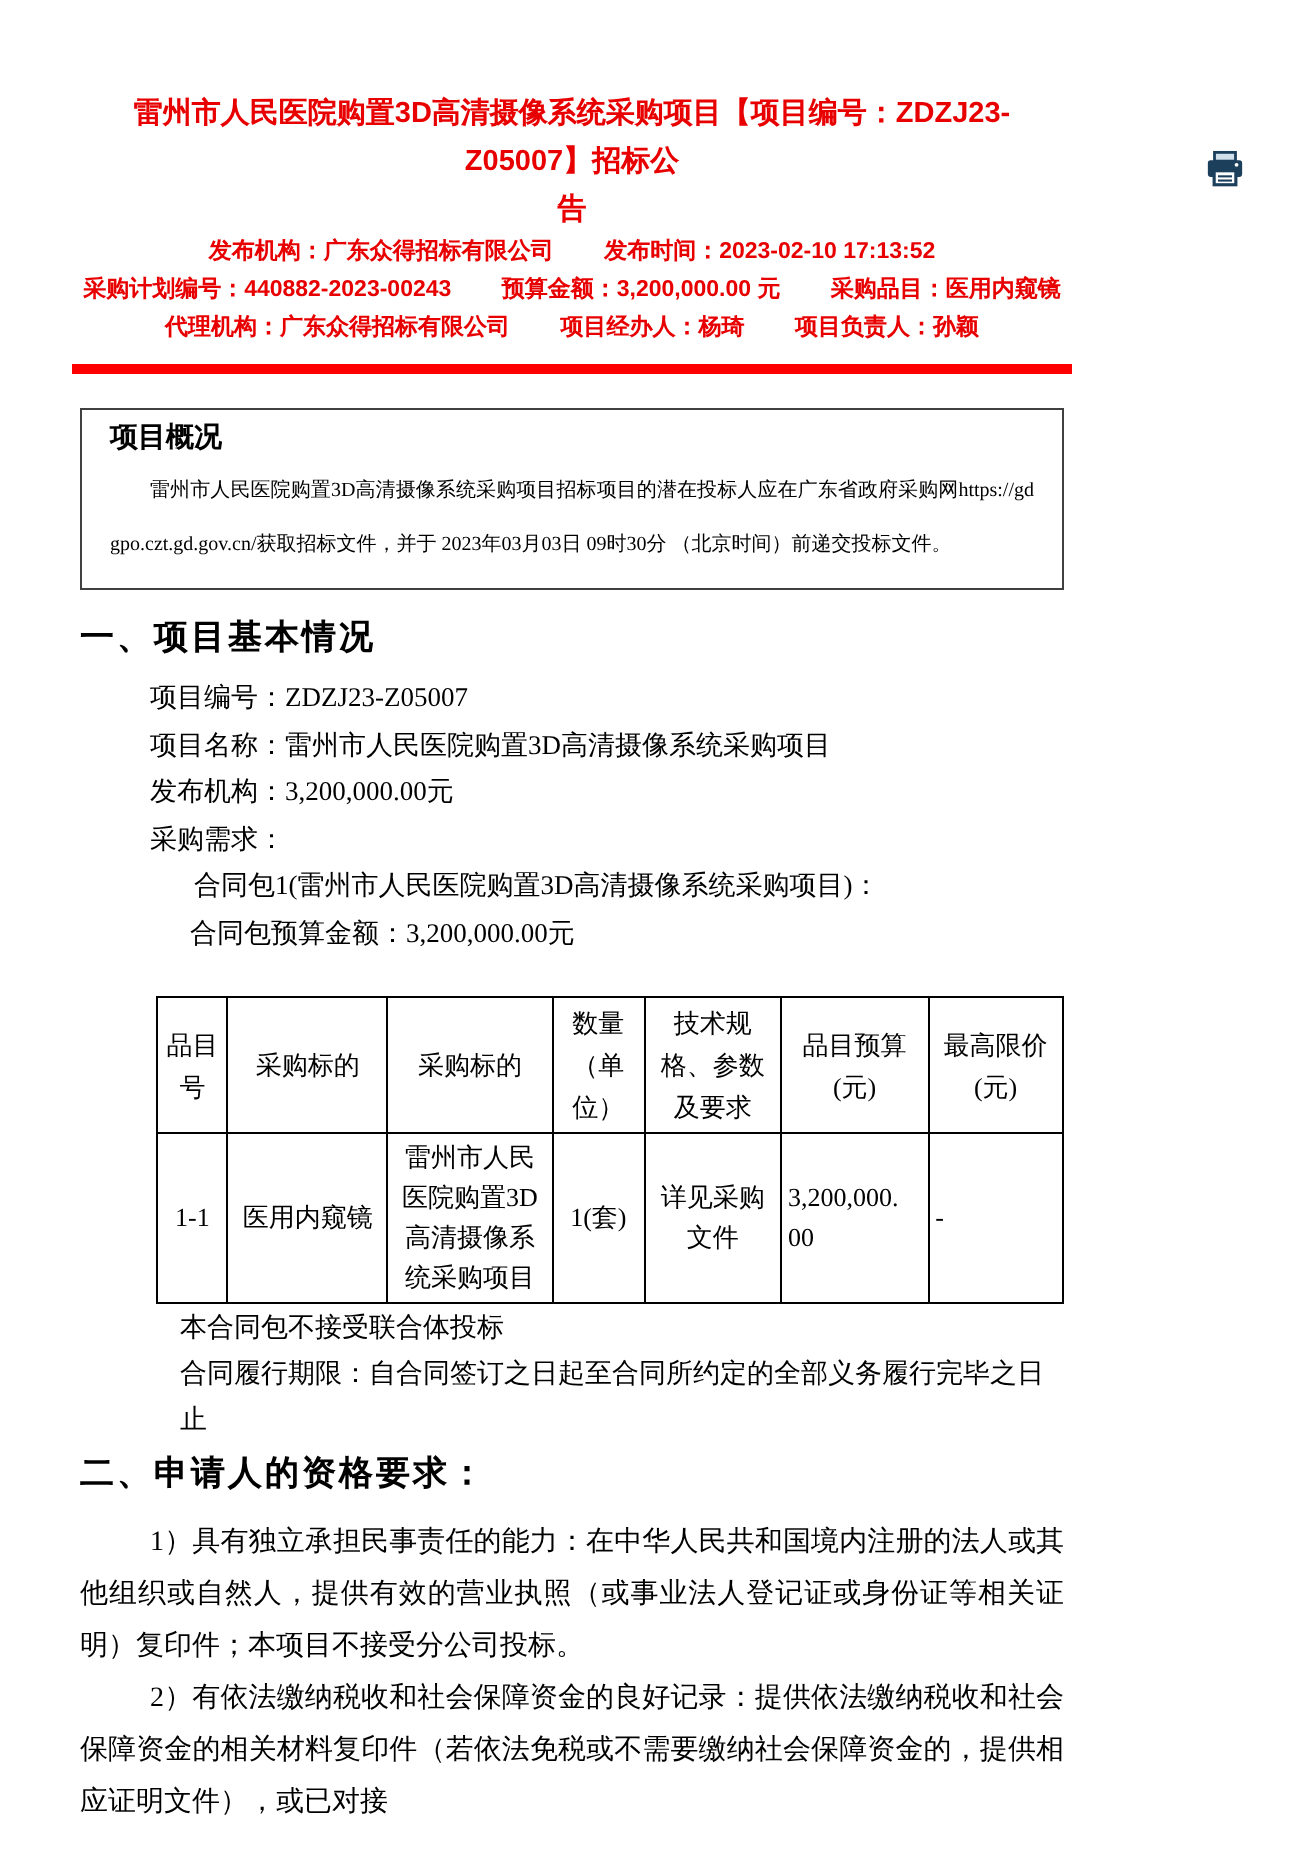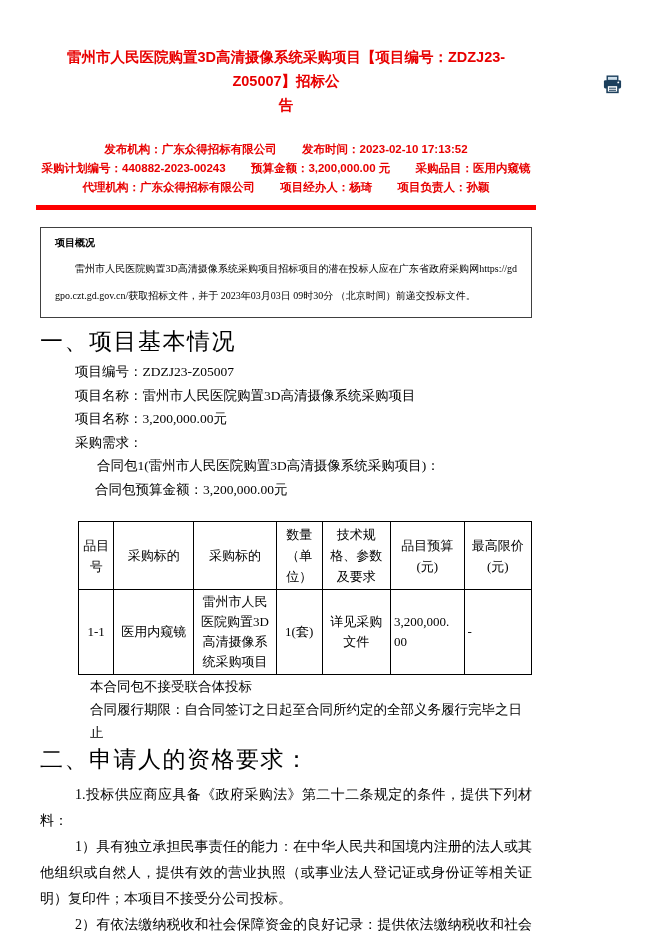--- a/index.html
+++ b/index.html
@@ -10,35 +10,35 @@
   .page{position:relative;width:571px;height:931px;padding:45px 39px 0 40px;box-sizing:border-box;}
   
   .title{
     margin:0;text-align:center;color:#e80000;
     font-family:"Liberation Sans","DejaVu Sans",sans-serif;
     font-size:14.5px;font-weight:700;line-height:24px;
   }
   .print-btn{position:absolute;top:74px;left:602px;width:21px;height:21px;cursor:pointer;}
   .print-btn svg{display:block;}
   
-  .meta{margin-top:23px;font-family:"Liberation Sans","DejaVu Sans",sans-serif;
+  .meta{margin-top:0;font-family:"Liberation Sans","DejaVu Sans",sans-serif;
         font-size:11.5px;font-weight:700;color:#e80000;}
   .meta-row{text-align:center;line-height:19px;white-space:nowrap;}
   .pair{display:inline-block;}
   .pair + .pair{margin-left:22px;}
   .m-label,.m-value{color:#e80000;}
   
   .divider{margin:8px -4px 0 -4px;height:5px;background:#fe0000;}
   
   .overview-box{margin-top:17px;border:1.5px solid #404040;padding:7px 14px 8px 14px;}
-  .ov-head{font-size:10px;font-weight:700;line-height:16px;}
+  .ov-head{font-size:14px;font-weight:700;line-height:16px;}
   .ov-para{margin:4px 0 0 0;font-size:10px;line-height:27px;text-align:justify;text-indent:2em;
            word-break:break-all;}
   
-  .sec-head{margin:14px 0 0 0;font-size:23px;font-weight:400;line-height:20px;letter-spacing:1.5px;}
+  .sec-head{margin:14px 0 0 0;font-size:17px;font-weight:700;line-height:20px;letter-spacing:1.5px;}
   .sec-head.second{margin-top:6px;}
   
   .lines{margin:8px 0 0 35px;font-size:13.5px;line-height:23.5px;}
   .line.pkg{margin-left:22px;}
   .line.pkg2{margin-left:20px;}
   
   .items-table{margin:20px 0 0 38px;border-collapse:collapse;table-layout:fixed;
                font-size:13px;border:1.5px solid #000;}
   .items-table th,.items-table td{border:1px solid #000;padding:2px 3px;font-weight:400;
                text-align:center;vertical-align:middle;line-height:20px;word-break:break-all;}
@@ -95,21 +95,21 @@
   <div class="overview-box">
     <div class="ov-head">项目概况</div>
     <p class="ov-para">雷州市人民医院购置3D高清摄像系统采购项目招标项目的潜在投标人应在广东省政府采购网https://gdgpo.czt.gd.gov.cn/获取招标文件，并于 2023年03月03日 09时30分 （北京时间）前递交投标文件。</p>
   </div>
 
   <h2 class="sec-head">一、项目基本情况</h2>
 
   <div class="lines">
     <div class="line">项目编号：ZDZJ23-Z05007</div>
     <div class="line">项目名称：雷州市人民医院购置3D高清摄像系统采购项目</div>
-    <div class="line">项目名称：3,200,000.00元</div>
+    <div class="line">发布机构：3,200,000.00元</div>
     <div class="line">采购需求：</div>
     <div class="line pkg">合同包1(雷州市人民医院购置3D高清摄像系统采购项目)：</div>
     <div class="line pkg2">合同包预算金额：3,200,000.00元</div>
   </div>
 
   <table class="items-table">
     <colgroup>
       <col style="width:40px">
         <col style="width:98px">
         <col style="width:101px">
@@ -140,17 +140,16 @@
         <td class="num">-</td>
       </tr>
     </tbody>
   </table>
 
   <div class="note">本合同包不接受联合体投标</div>
   <div class="note">合同履行期限：自合同签订之日起至合同所约定的全部义务履行完毕之日止</div>
 
   <h2 class="sec-head second">二、申请人的资格要求：</h2>
 
-  <p class="para">1.投标供应商应具备《政府采购法》第二十二条规定的条件，提供下列材料：</p>
   <p class="para">1）具有独立承担民事责任的能力：在中华人民共和国境内注册的法人或其他组织或自然人，提供有效的营业执照（或事业法人登记证或身份证等相关证明）复印件；本项目不接受分公司投标。</p>
   <p class="para">2）有依法缴纳税收和社会保障资金的良好记录：提供依法缴纳税收和社会保障资金的相关材料复印件（若依法免税或不需要缴纳社会保障资金的，提供相应证明文件），或已对接</p>
 
 </div>
 
 </body></html>

